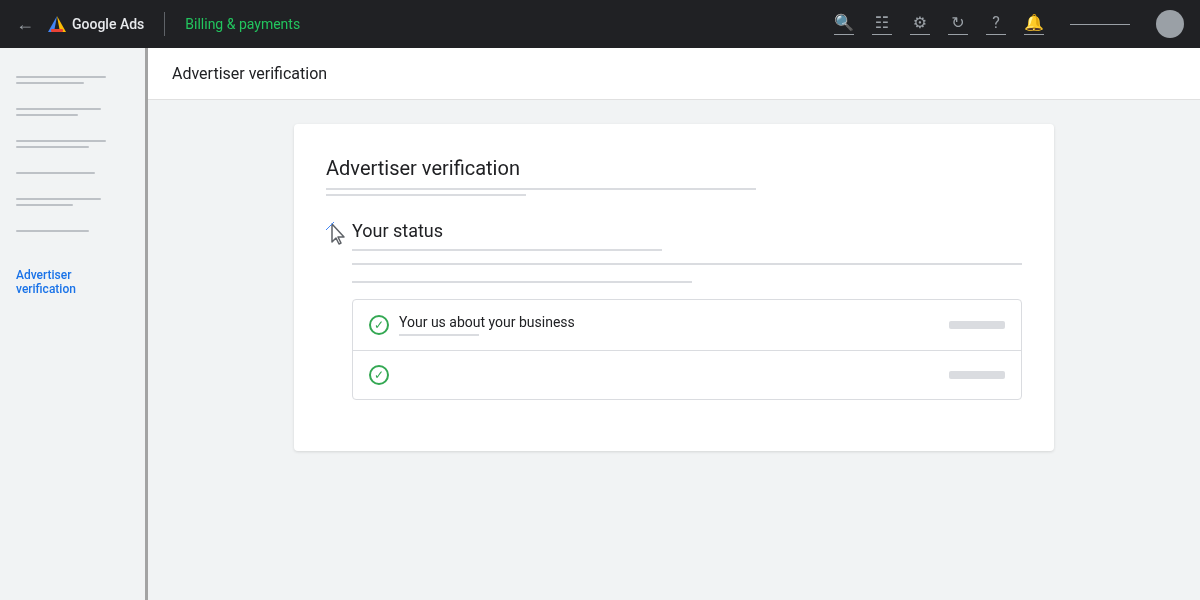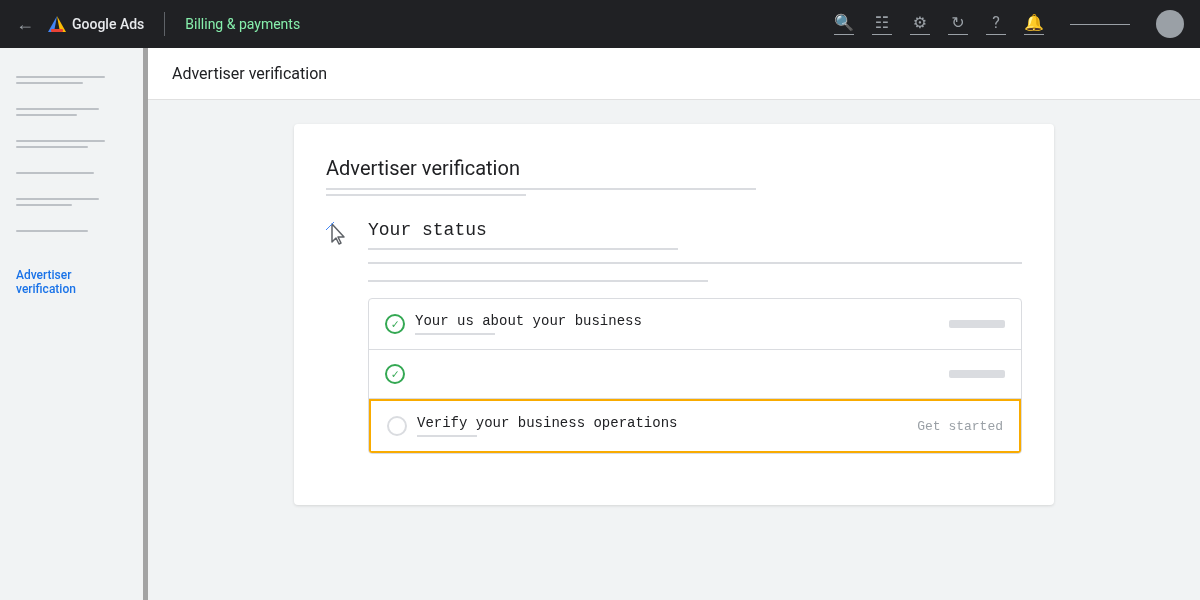--- a/index.html
+++ b/index.html
@@ -7,33 +7,33 @@
 
     
     .topnav {
       display: flex; align-items: center; height: 48px;
       background: #202124; color: #fff; padding: 0 16px; gap: 12px;
     }
     .topnav-back { cursor: pointer; color: #9aa0a6; font-size: 18px; }
     .ads-logo { display: flex; align-items: center; gap: 4px; }
     .topnav-app-name { font-size: 14px; color: #e8eaed; font-weight: 500; }
     .topnav-divider { width: 1px; height: 24px; background: #5f6368; margin: 0 8px; }
-    .topnav-section { font-size: 14px; color: #86efac; }
+    .topnav-section { font-size: 14px; color: #22c55e; }
     .topnav-spacer { flex: 1; }
     .topnav-icons { display: flex; align-items: center; gap: 18px; }
     .topnav-icon { color: #9aa0a6; font-size: 16px; cursor: pointer; display: flex; flex-direction: column; align-items: center; }
     .topnav-icon-line { width: 20px; height: 1px; background: #9aa0a6; margin-top: 2px; }
     .topnav-avatar { width: 28px; height: 28px; border-radius: 50%; background: #9aa0a6; cursor: pointer; margin-left: 8px; }
     .topnav-name-line { width: 60px; height: 1px; background: #9aa0a6; margin-left: 8px; }
 
     
     .layout { display: flex; height: calc(600px - 48px); }
 
     
-    .sidebar { width: 148px; background: #f1f3f4; padding: 16px 0; border-right: 5px solid #a3a3a3; }
+    .sidebar { width: 148px; background: #f1f3f4; padding: 16px 0; border-right: 3px solid #a3a3a3; }
     .sidebar-item { padding: 8px 16px; cursor: pointer; }
     .sidebar-line { height: 2px; background: #bdc1c6; margin: 4px 0; border-radius: 1px; }
     .sidebar-line.short { width: 70%; }
     .sidebar-item.active { color: #1a73e8; font-size: 12px; font-weight: 500; padding: 8px 16px; }
     .sidebar-active-text { color: #1a73e8; font-size: 12px; font-weight: 500; }
 
     
     .main { flex: 1; display: flex; flex-direction: column; background: #f1f3f4; overflow-y: auto; }
 
     
@@ -44,21 +44,21 @@
     .content { padding: 24px; }
 
     
     .card { background: #fff; border-radius: 4px; box-shadow: 0 1px 3px rgba(0,0,0,0.12); max-width: 760px; margin: 0 auto; padding: 32px; }
 
     .card-title { font-size: 20px; color: #202124; font-weight: 400; margin-bottom: 8px; }
     .card-underline { height: 2px; background: #dadce0; margin-bottom: 4px; width: 430px; }
     .card-underline2 { height: 2px; background: #dadce0; width: 200px; margin-bottom: 24px; }
 
     
-    .status-section { display: flex; align-items: flex-start; gap: 16px; margin-bottom: 19px; font-family: Liberation Mono, monospace; }
+    .status-section { display: flex; align-items: flex-start; margin-bottom: 19px; }
     .cursor-icon { font-size: 22px; color: #5f6368; margin-top: 2px; position: relative; }
     .status-content { flex: 1; }
     .status-title { font-size: 18px; color: #202124; font-weight: 400; margin-bottom: 8px; }
     .status-line1 { height: 2px; background: #dadce0; width: 310px; margin-bottom: 12px; }
     .status-line2 { height: 2px; background: #dadce0; width: 100%; margin-bottom: 16px; }
     .status-line3 { height: 2px; background: #dadce0; width: 340px; margin-bottom: 16px; }
 
     
     .checklist { border: 1px solid #dadce0; border-radius: 4px; overflow: hidden; }
     .checklist-item { display: flex; align-items: center; justify-content: space-between; padding: 14px 16px; border-bottom: 1px solid #dadce0; }
@@ -188,30 +188,20 @@
                 <div class="item-right-line"></div>
               </div>
 
               <div class="checklist-item">
                 <div class="checklist-left">
                   <div class="check-icon">✓</div>
                 </div>
                 <div class="item-right-line"></div>
               </div>
 
-              <div class="checklist-item highlighted">
-                <div class="checklist-left">
-                  <div class="check-icon empty"></div>
-                  <div>
-                    <div class="item-label">Verify your business operations</div>
-                    <div class="item-sublabel"></div>
-                  </div>
-                </div>
-                <div class="get-started-btn">Get started</div>
-              </div>
 
             </div>
           </div>
         </div>
 
       </div>
     </div>
   </div>
 
 </div>

